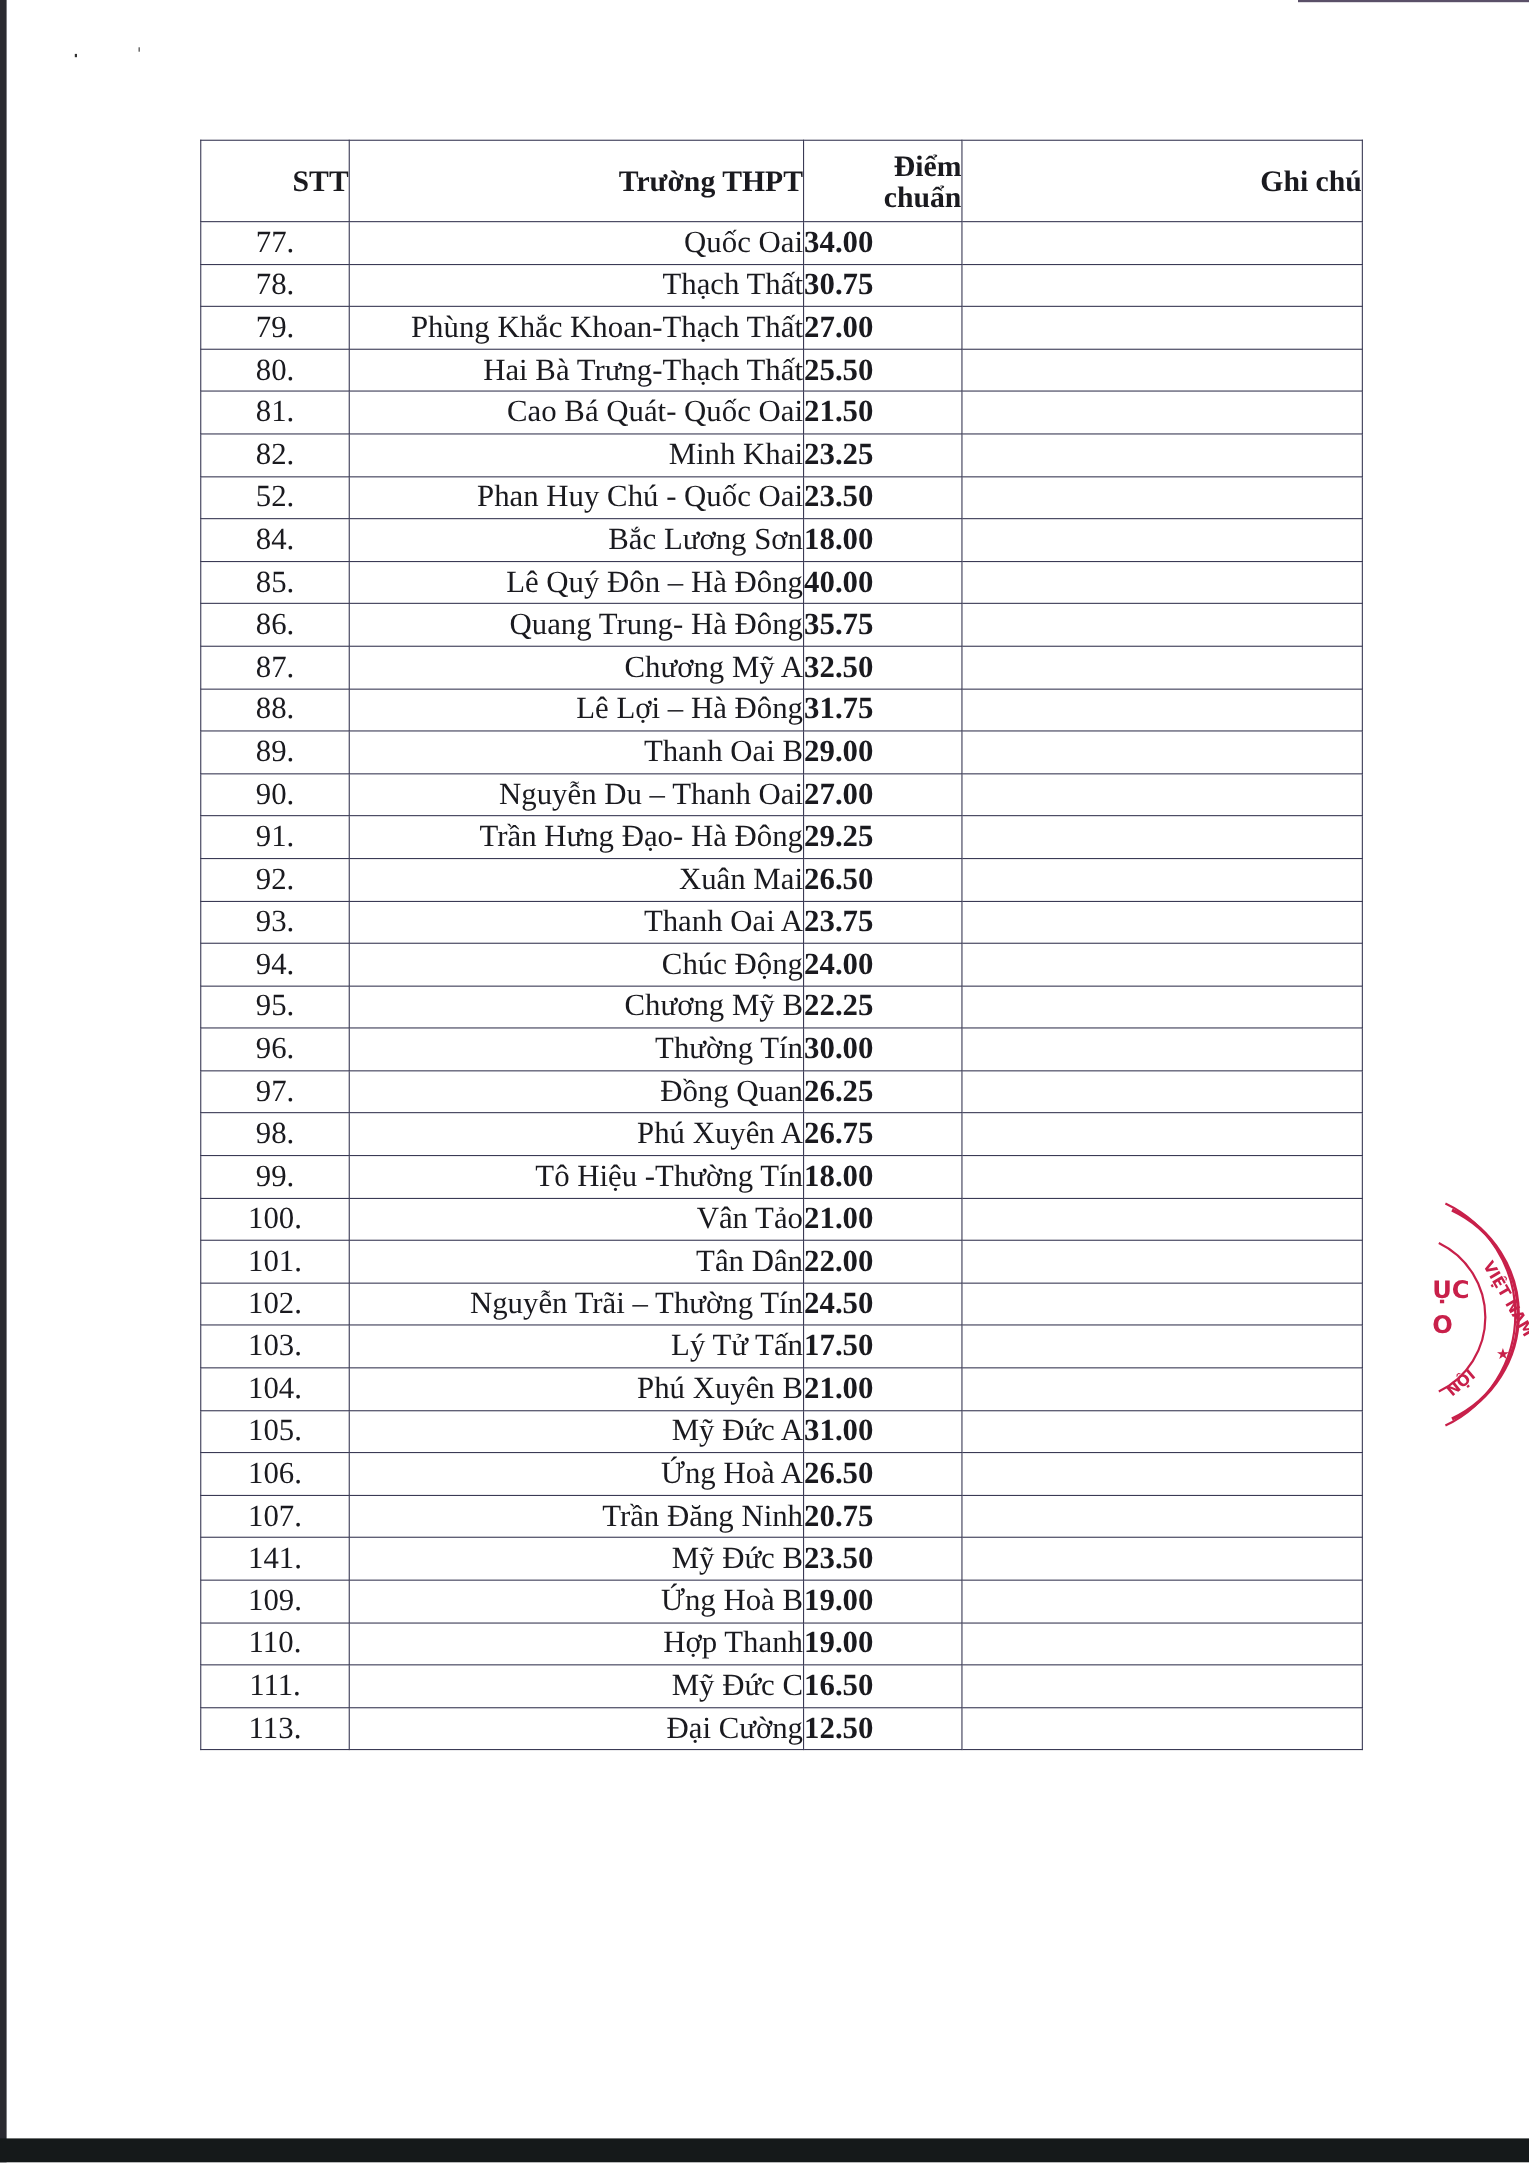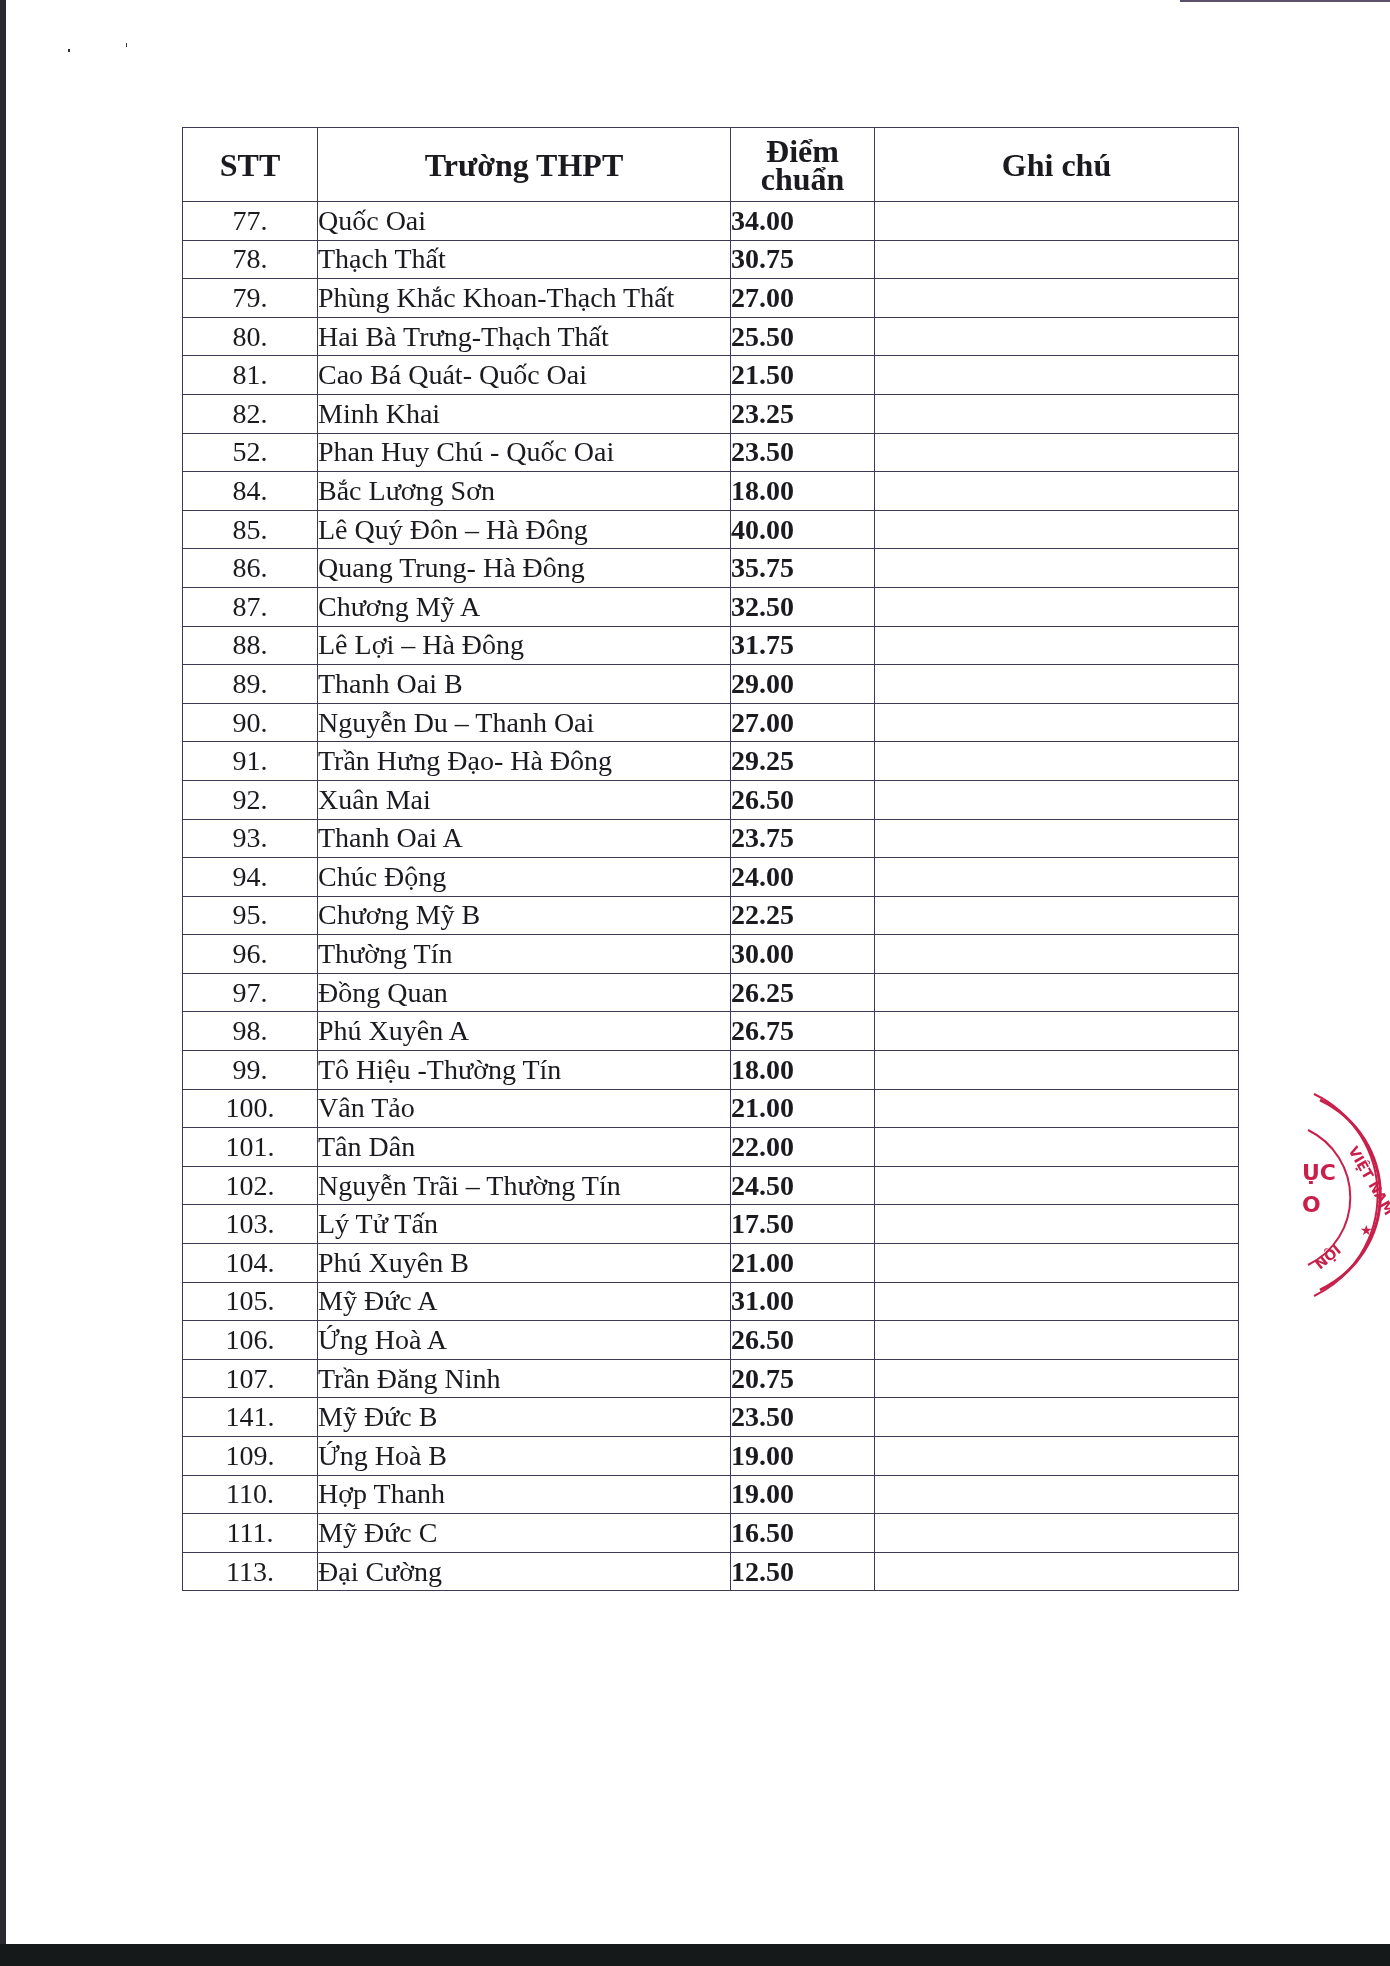--- a/index.html
+++ b/index.html
@@ -17,24 +17,24 @@
       position: absolute; left: 182px; top: 127px;
       width: 1056px; border-collapse: collapse;
       table-layout: fixed;
     }
     table.scores td, table.scores th {
       border: 1.5px solid #3a3a55;
       padding: 0; height: 37.6px;
       font-size: 28px; line-height: 28px;
       overflow: hidden; white-space: nowrap;
     }
-    table.scores th { height: 73px; font-weight: bold; font-size: 32px; text-align: center; font-family: Liberation Serif, serif; }
+    table.scores th { height: 73px; font-weight: bold; font-size: 27px; text-align: right; font-family: Liberation Serif, serif; }
     th.h-score { line-height: 34px; }
     td.stt { text-align: center; padding-right: 8px; margin-left: 20px; }
-    td.name { text-align: left; padding-left: 12px; }
+    td.name { text-align: right; padding-left: 12px; }
     td.score { text-align: left; font-weight: bold; padding-top: 6px; }
     col.c1 { width: 135px; }
     col.c2 { width: 413px; }
     col.c3 { width: 144px; }
     col.c4 { width: 364px; }
     .stamp {
       position: absolute; left: 1300px; top: 1090px; width: 200px; height: 210px;
     }
   </style>
 </head>

